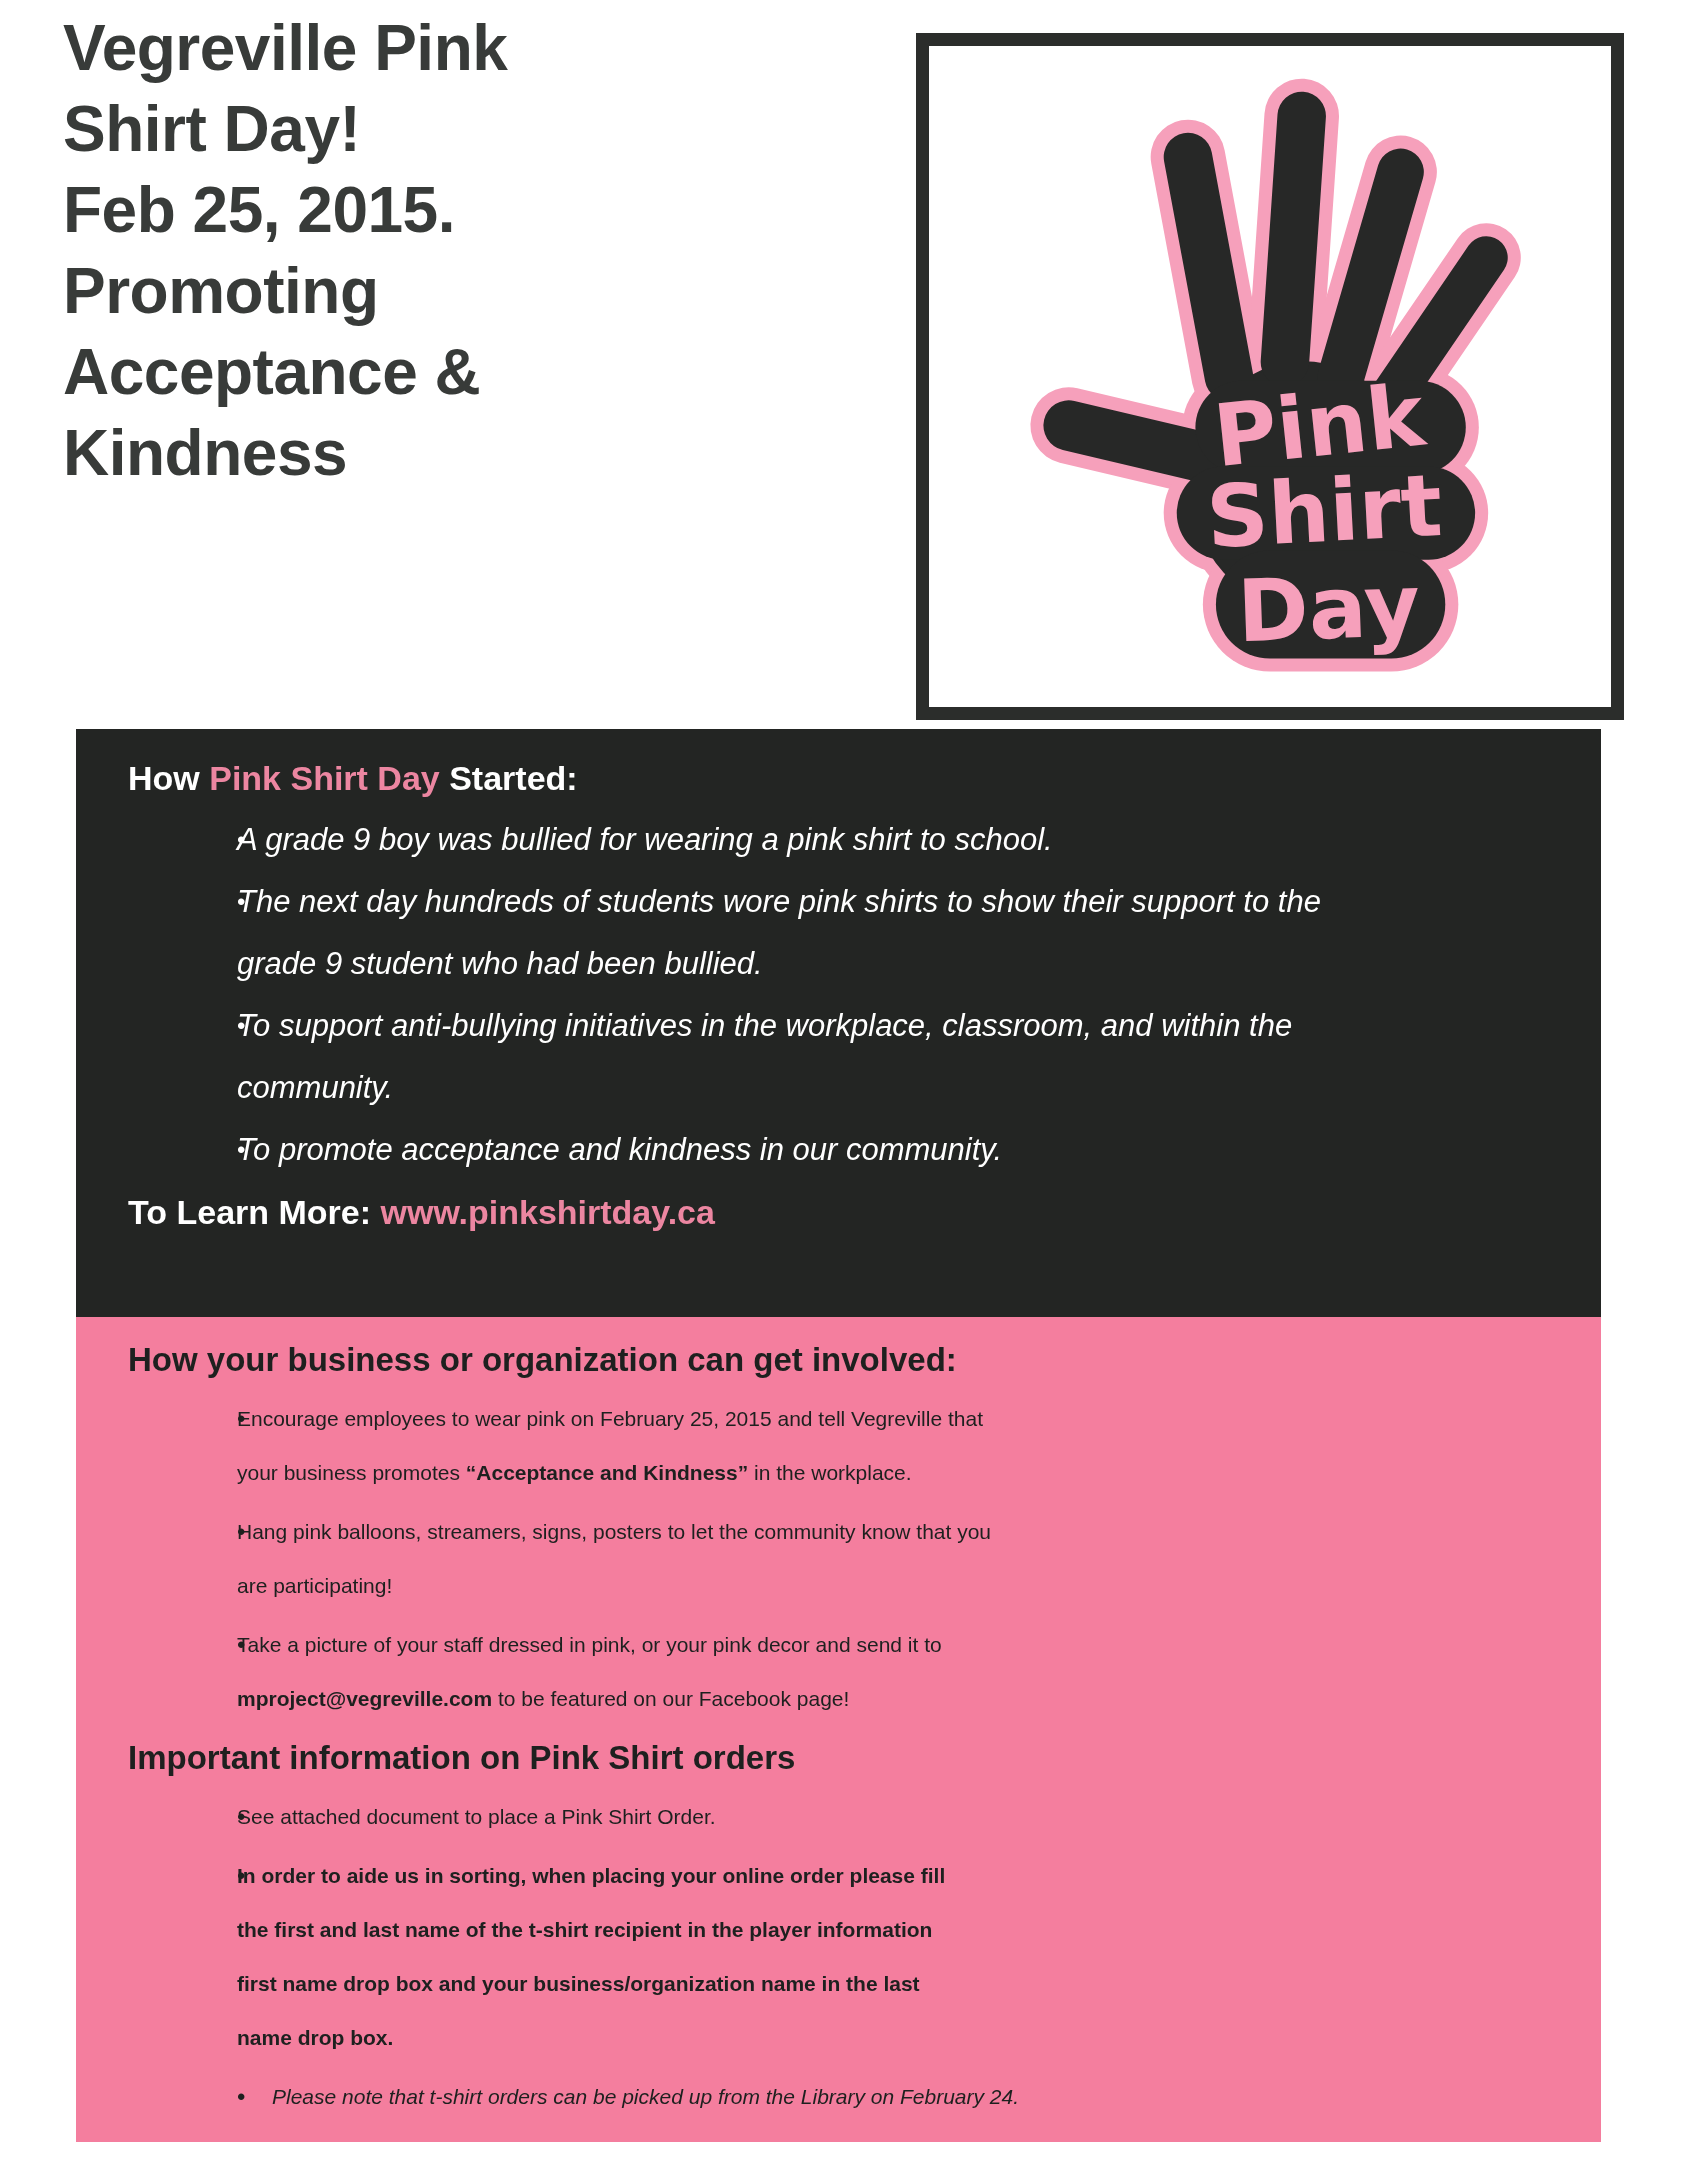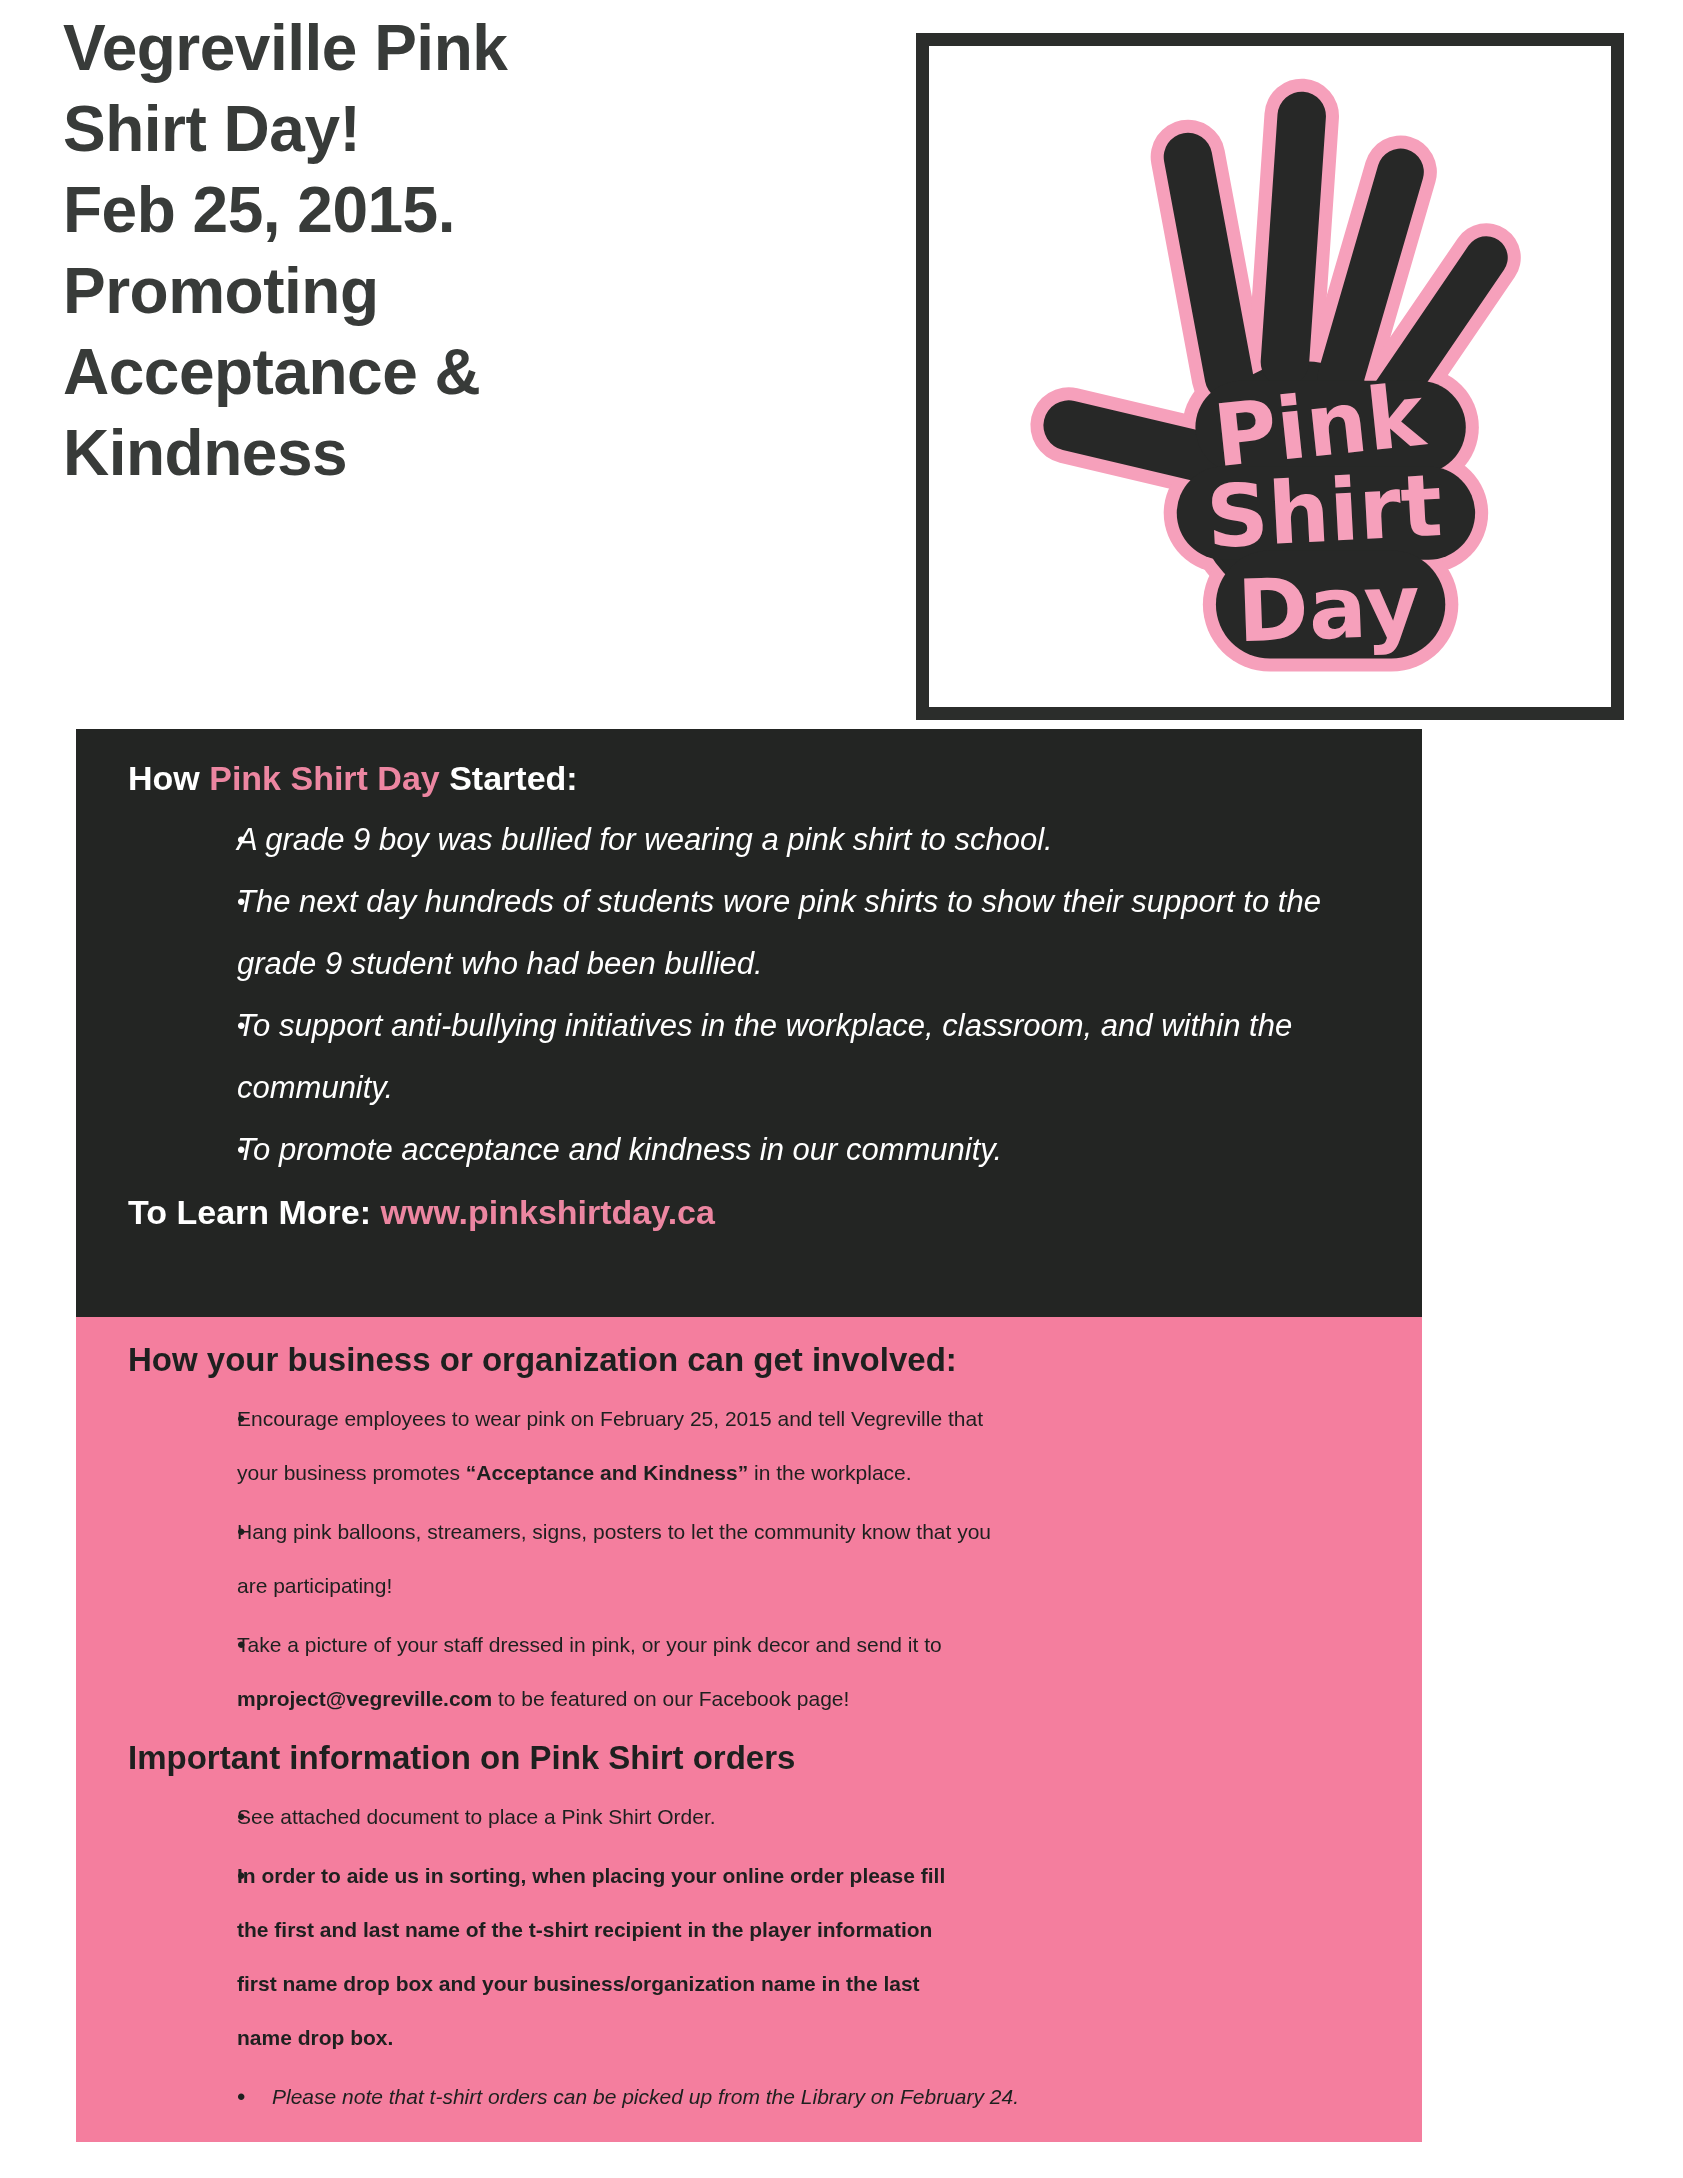--- a/index.html
+++ b/index.html
@@ -21,21 +21,21 @@
   .logo-frame{
     position:absolute;left:916px;top:33px;width:708px;height:687px;
     border:13px solid var(--frame);background:#fff;
     display:flex;align-items:center;justify-content:center;
   }
   .hand-svg{width:594px;height:634px;}
   .hand-pink{stroke:var(--logo-pink);fill:var(--logo-pink);}
   .hand-black{stroke:var(--hand-black);fill:var(--hand-black);}
   .hand-word{fill:var(--logo-pink);font-weight:bold;font-family:"DejaVu Sans",sans-serif;}
 
-  .section{position:absolute;left:76px;width:1346px;}
+  .section{position:absolute;left:76px;width:1525px;}
   .section-dark{
     top:729px;height:588px;background:var(--dark-bg);color:var(--on-dark);
     padding:18px 40px 0 52px;
   }
   .section-dark .line{line-height:62px;}
   .dark-heading{font-size:34px;font-weight:bold;}
   .accent{color:var(--accent-pink);}
   .section-dark .bullet-text{font-size:31px;font-style:italic;}
 
   .section-pink{

